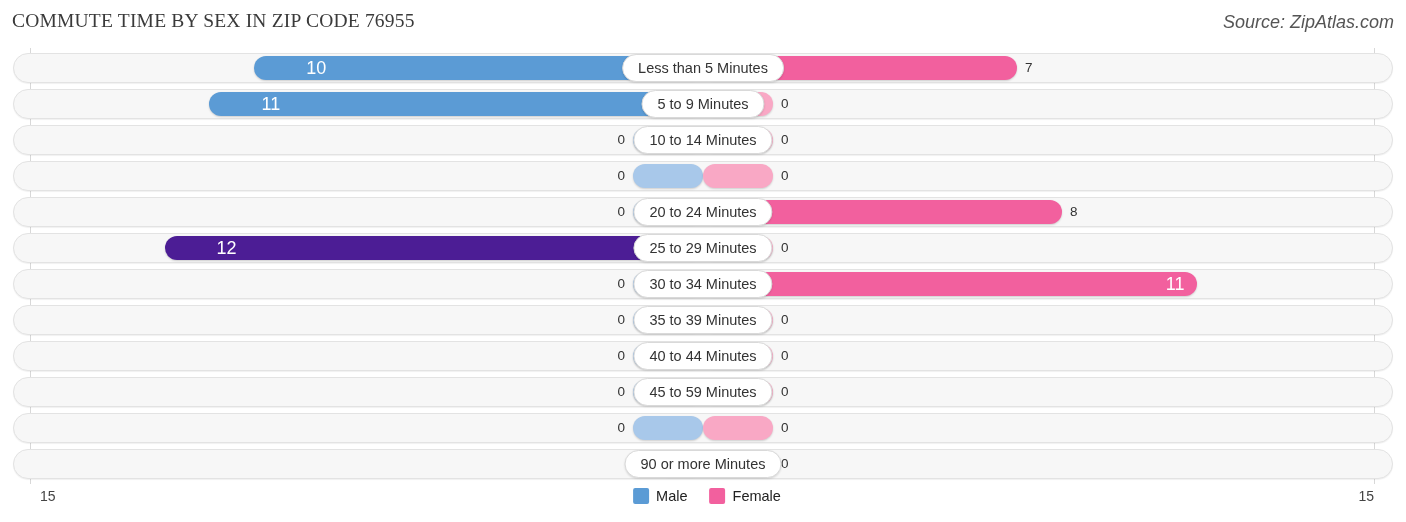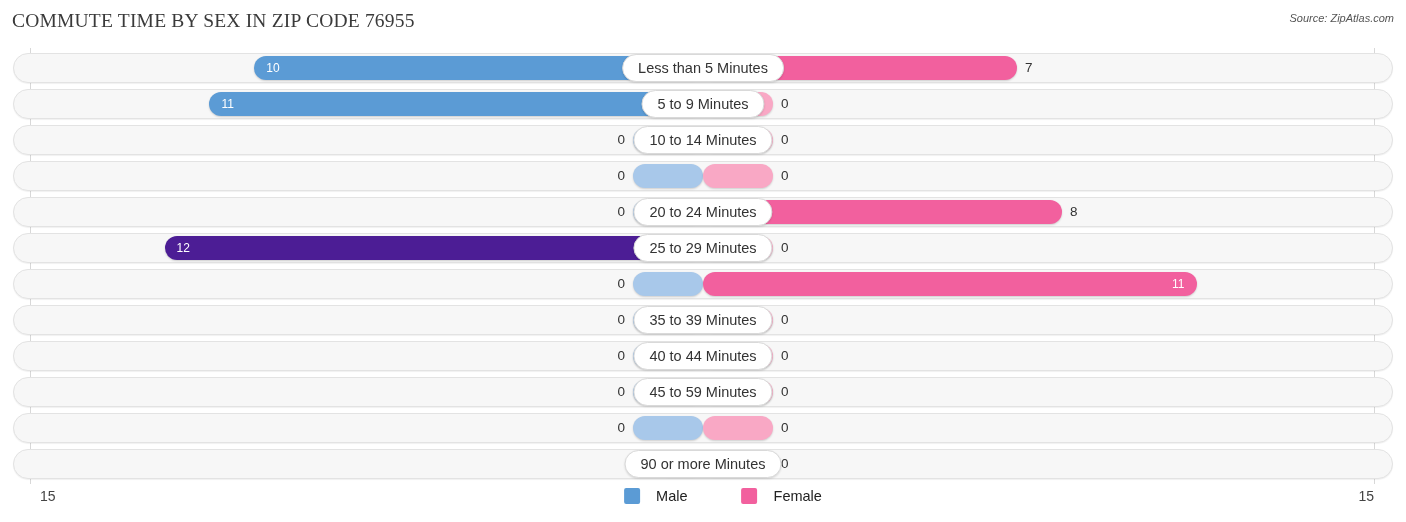--- a/index.html
+++ b/index.html
@@ -22,21 +22,21 @@
     left: 12px; top: 10px;
     font-size: 19.5px;
     color: #3a3a3a;
     letter-spacing: 0.2px;
     white-space: nowrap;
     font-family: Liberation Serif, serif;
   }
   #source {
     position: absolute;
     right: 12px; top: 12px;
-    font-size: 11px;
+    font-size: 18px;
     font-style: italic;
     color: #555555;
     white-space: nowrap;
   }
 
   
   #plot {
     position: absolute;
     left: 0; top: 48px;
     width: 1406px; height: 436px;
@@ -71,24 +71,25 @@
     height: 24px;
     border-radius: 12px;
     box-shadow: 0 1px 2px rgba(0,0,0,0.17);
     display: flex;
     align-items: center;
   }
   .bar.male   { justify-content: flex-start; }
   .bar.female { justify-content: flex-end; }
 
   .bar-inner-val {
-    font-size: 12px;
+    font-size: 18px;
     color: #ffffff;
     padding: 0 12px;
     white-space: nowrap;
+    margin-left: 40px;
   }
   .val-out {
     position: absolute;
     top: 7px;
     font-size: 13.5px;
     color: #333333;
     white-space: nowrap;
   }
   .val-out.left  { text-align: right; }
   .val-out.right { text-align: left; }
@@ -133,24 +134,23 @@
     left: 50%;
     transform: translateX(-50%);
     top: 4px;
     display: flex;
     align-items: center;
     gap: 22px;
   }
   .legend-item {
     display: flex;
     align-items: center;
-    gap: 16px;
+    gap: 7px;
     font-size: 14.5px;
     color: #222222;
-    margin-left: 32px;
   }
   .swatch {
     width: 16px; height: 16px;
     border-radius: 2px;
     display: inline-block;
   }
 </style>
 </head>
 <body>
 
@@ -213,20 +213,21 @@
           <div class="bar female" style="left: 690px; width: 70px; background: rgb(249, 168, 197);"></div>
           <div class="cat-label">25 to 29 Minutes</div>
         </div>
         <div class="row" style="top: 221px;">
           <div class="track"></div>
           <div class="val-out left" style="right: 768px;">0</div>
           <div class="bar male" style="left: 620px; width: 70px; background: rgb(168, 200, 234);"></div>
           <div class="bar female" style="left: 690px; width: 493.533px; background: rgb(242, 96, 158);">
             <span class="bar-inner-val">11</span>
           </div>
+          <div class="cat-label">30 to 34 Minutes</div>
         </div>
         <div class="row" style="top: 257px;">
           <div class="track"></div>
           <div class="val-out left" style="right: 768px;">0</div>
           <div class="bar male" style="left: 620px; width: 70px; background: rgb(168, 200, 234);"></div>
           <div class="val-out right" style="left: 768px;">0</div>
           <div class="bar female" style="left: 690px; width: 70px; background: rgb(249, 168, 197);"></div>
           <div class="cat-label">35 to 39 Minutes</div>
         </div>
         <div class="row" style="top: 293px;">

